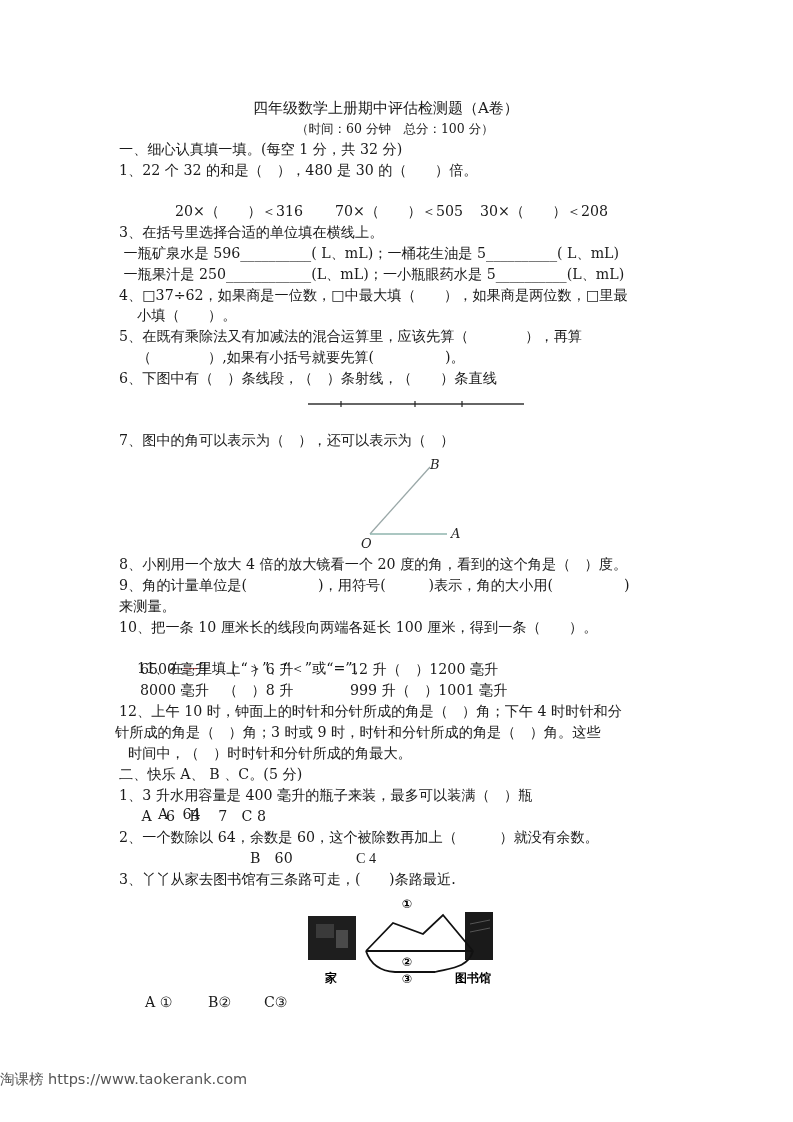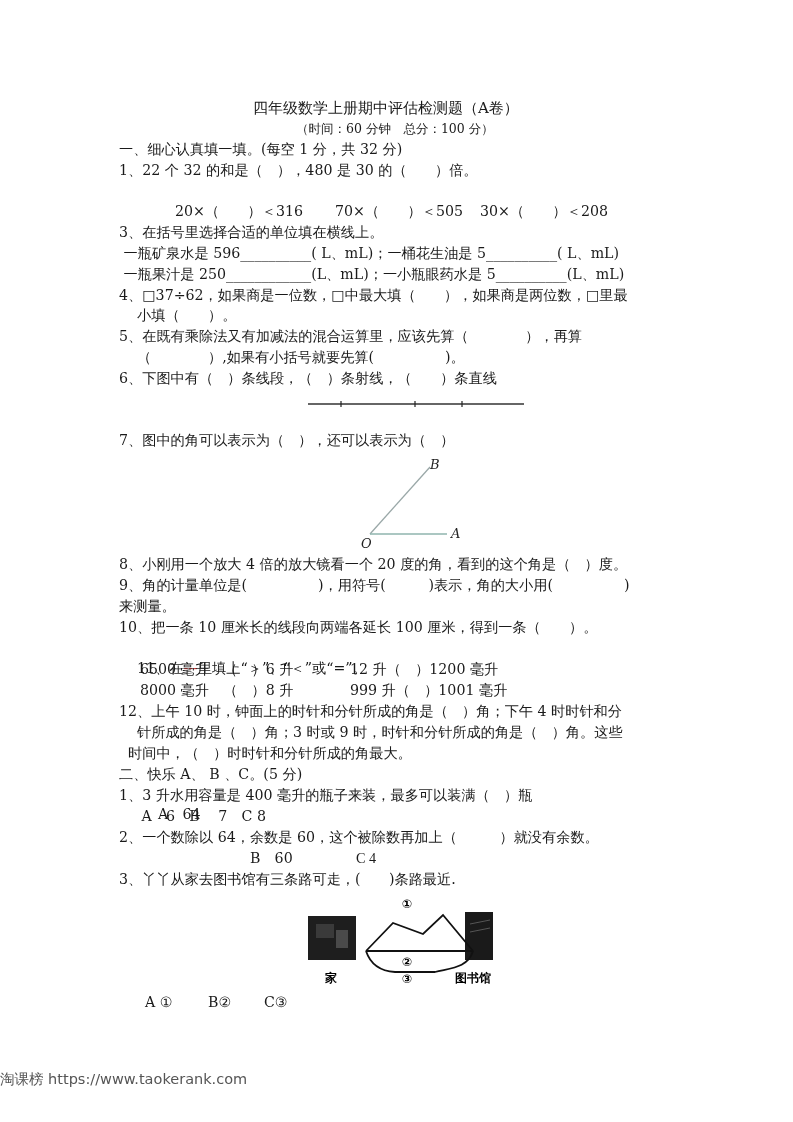--- a/index.html
+++ b/index.html
@@ -72,21 +72,21 @@
 
   <div class="line" style="left:119px;top:638px;">
     <span>11、在</span><span class="red-dash">---</span><span>里填上“＞”、“＜”或“=”。</span>
   </div>
   <div class="line" style="left:140px;top:659px;">6500 毫升　（　）6 升</div>
   <div class="line" style="left:350px;top:659px;">12 升（　）1200 毫升</div>
   <div class="line" style="left:140px;top:680px;">8000 毫升　（　）8 升</div>
   <div class="line" style="left:350px;top:680px;">999 升（　）1001 毫升</div>
 
   <div class="line" style="left:119px;top:701px;">12、上午 10 时，钟面上的时针和分针所成的角是（　）角；下午 4 时时针和分</div>
-  <div class="line" style="left:128px;top:722px;">  针所成的角是（　）角；3 时或 9 时，时针和分针所成的角是（　）角。这些</div>
+  <div class="line" style="left:106px;top:722px;">  针所成的角是（　）角；3 时或 9 时，时针和分针所成的角是（　）角。这些</div>
   <div class="line" style="left:119px;top:743px;">  时间中，（　）时时针和分针所成的角最大。</div>
 
   <div class="line" style="left:119px;top:764px;">二、快乐 A、 B 、C。(5 分)</div>
   <div class="line" style="left:119px;top:785px;">1、3 升水用容量是 400 毫升的瓶子来装，最多可以装满（　）瓶</div>
   <div class="line" style="left:119px;top:806px;">     A　6　B　 7　C 8</div>
 
   <div class="line" style="left:119px;top:827px;">2、一个数除以 64，余数是 60，这个被除数再加上（　　　）就没有余数。</div>
   <div class="line" style="left:158px;top:804px;">A　64</div>
   <div class="line" style="left:250px;top:848px;">B　60</div>
   <div class="line" style="left:356px;top:848px;font-family:Liberation Serif, serif;">C 4</div>

